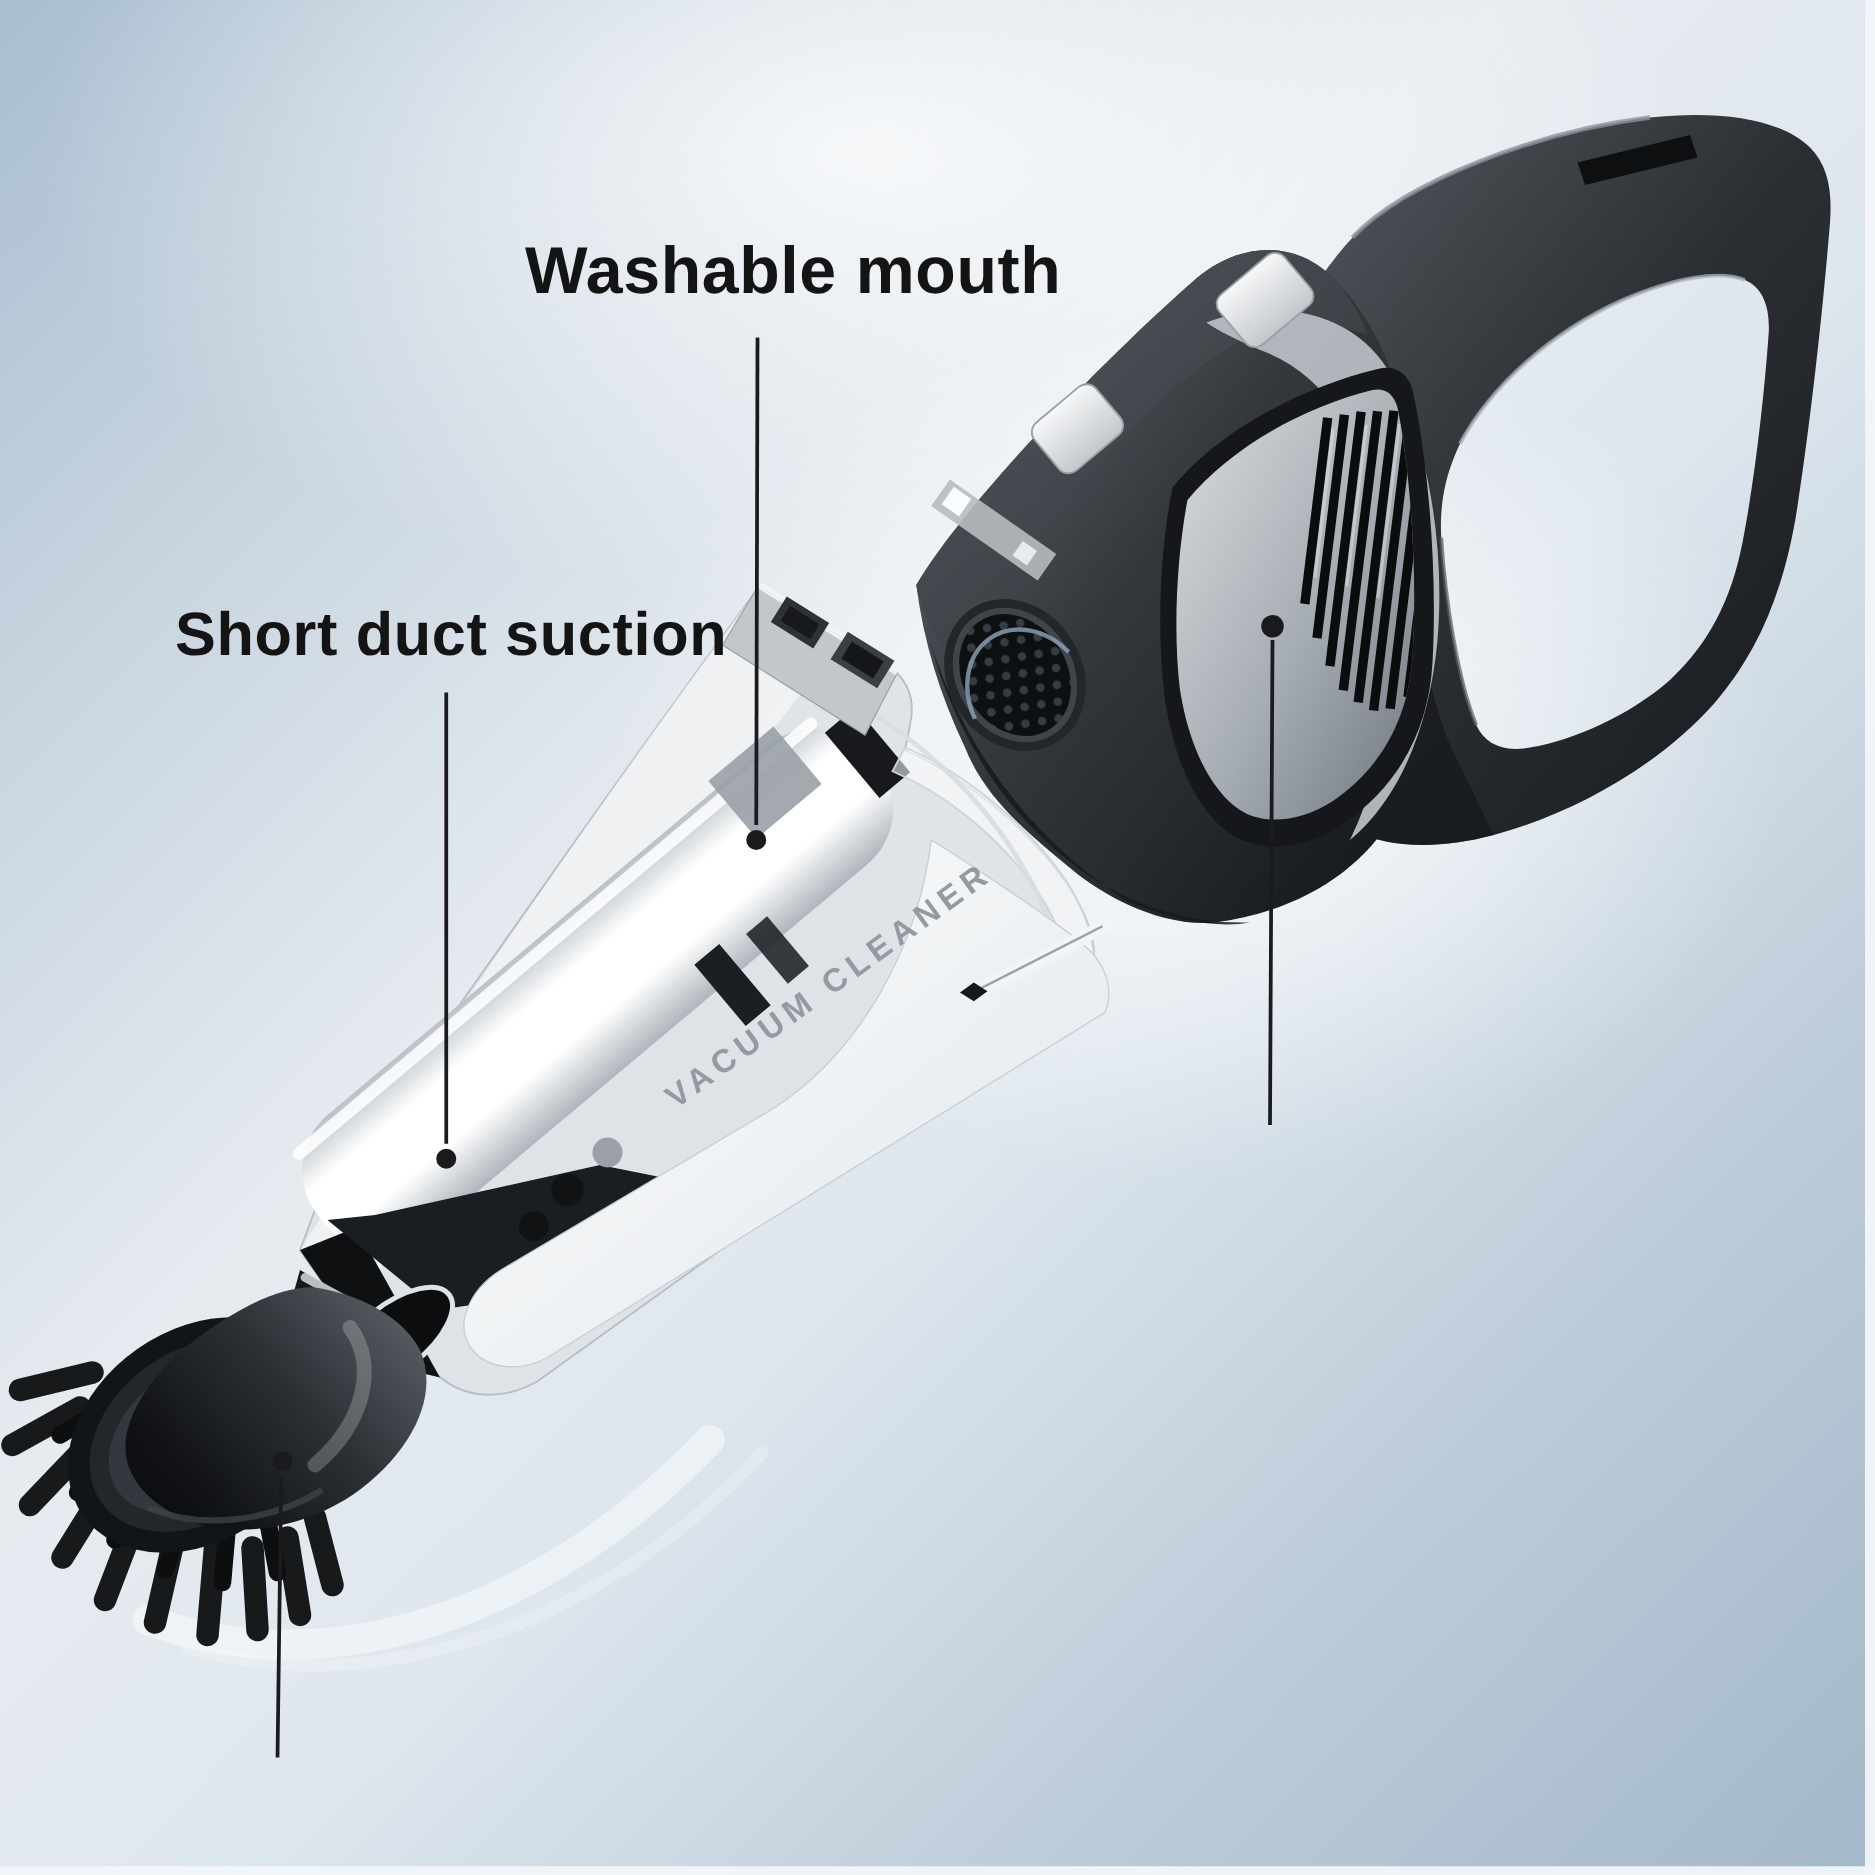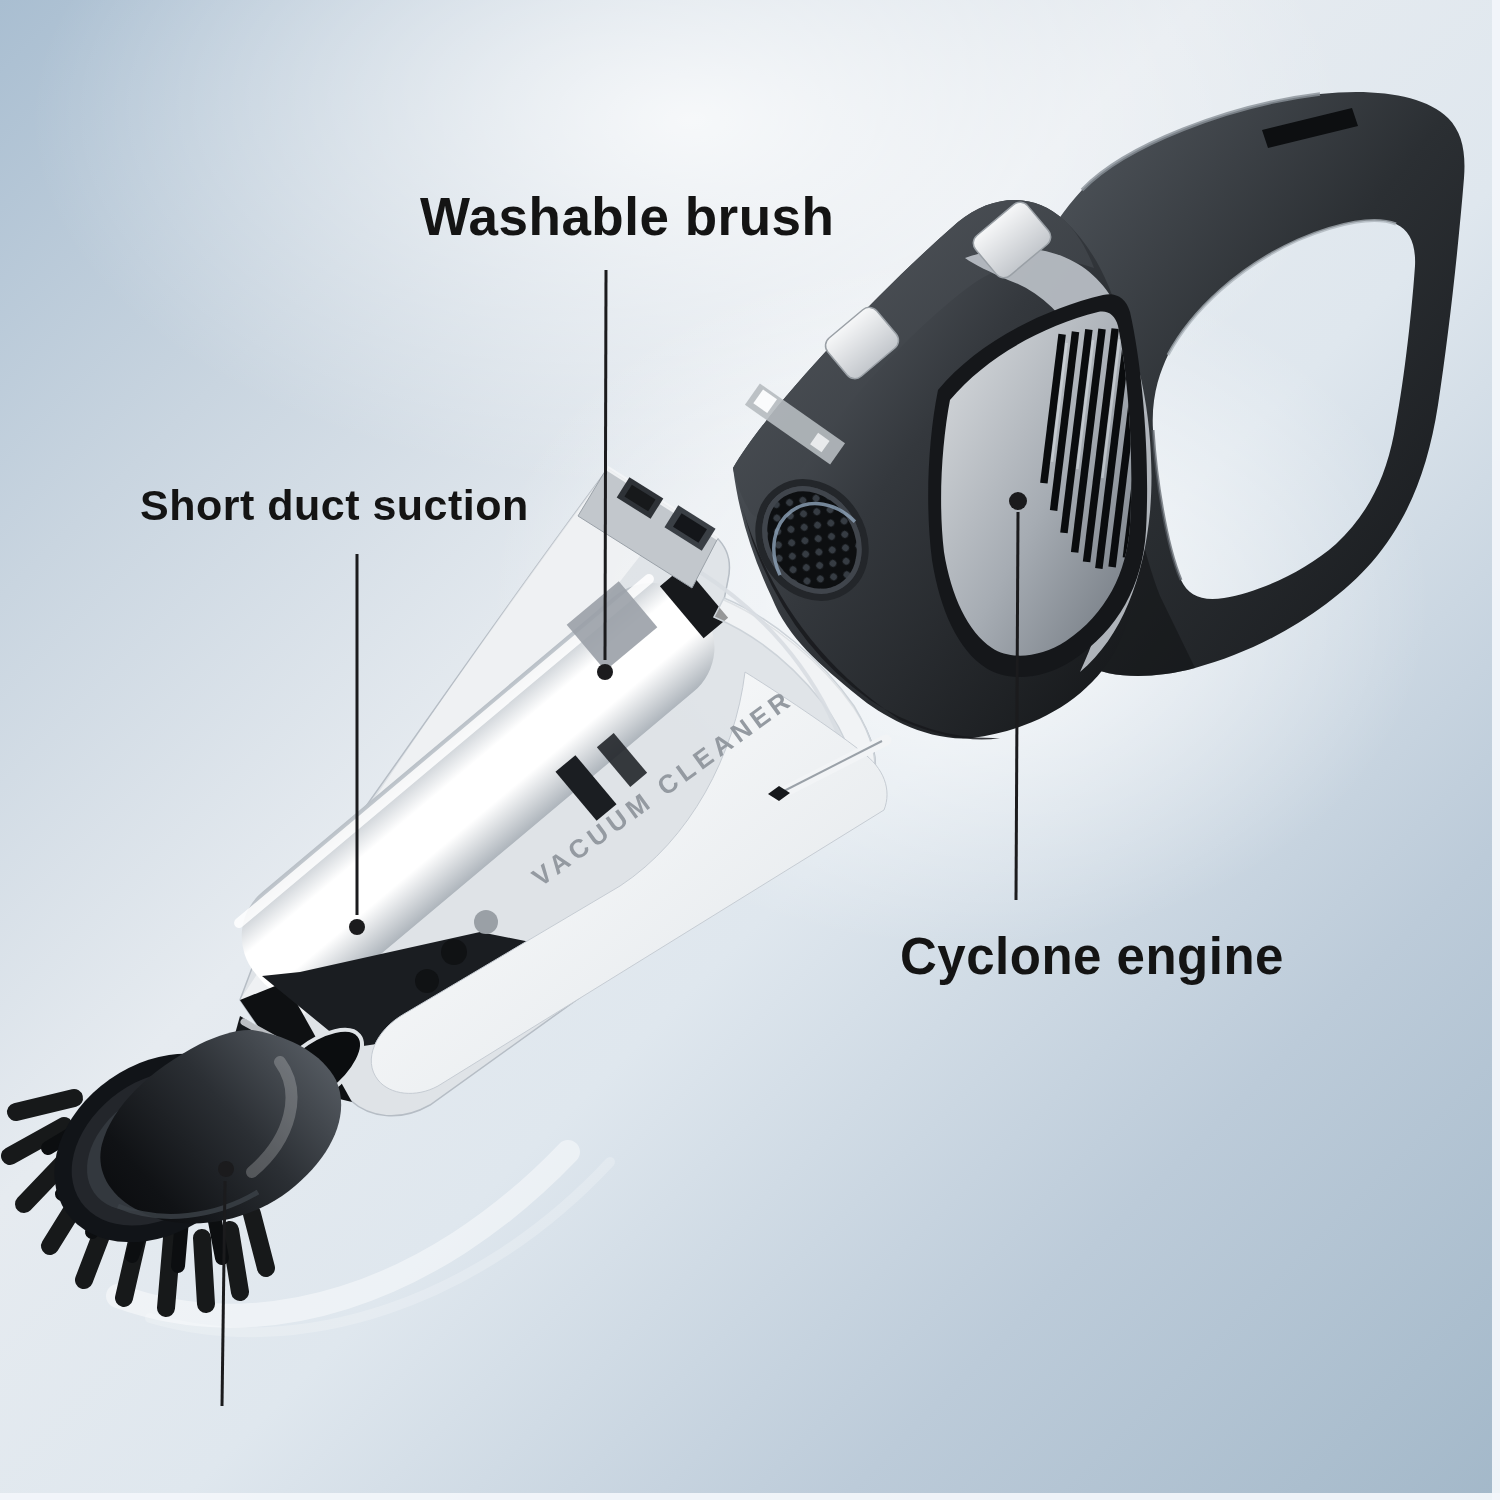--- a/index.html
+++ b/index.html
@@ -9,21 +9,21 @@
     background:
       radial-gradient(ellipse 760px 560px at 64% 40%, rgba(255,255,255,.85), rgba(255,255,255,0) 62%),
       radial-gradient(ellipse 1000px 560px at 46% 8%, rgba(255,255,255,.80), rgba(255,255,255,0) 66%),
       linear-gradient(135deg,#a9bed1 0%,#c9d5e0 20%,#e6ebf0 40%,#dfe7ee 56%,#bccbd9 78%,#a3b8c9 100%);
   }
   .label{
     position:absolute;color:#141414;font-weight:bold;line-height:1;
     letter-spacing:.5px;white-space:nowrap;
   }
   #lbl-wf{left:420px;top:190px;font-size:53px;}
-  #lbl-sds{left:140px;top:484px;font-size:43px;}
+  #lbl-sds{left:140px;top:484px;font-size:49px;}
   #lbl-ce{left:900px;top:931px;font-size:51px;}
   #lbl-fbm{left:100px;top:1428px;font-size:49px;}
   #art{position:absolute;left:0;top:0;}
   .edge-strip{position:absolute;background:rgba(242,246,250,.95);}
   #edge-r{right:0;top:0;width:8px;height:100%;}
   #edge-b{left:0;bottom:0;width:100%;height:7px;}
 </style>
 </head>
 <body>
 
@@ -355,19 +355,18 @@
         <line x1="1018" y1="512" x2="1016" y2="900"></line>
         <circle cx="1018" cy="501" r="9" fill="#1b1b1d" stroke="none"></circle>
       </g>
       <g>
         <line x1="225" y1="1181" x2="222" y2="1406"></line>
         <circle cx="226" cy="1169" r="8" fill="#1b1b1d" stroke="none"></circle>
       </g>
     </g>
   </svg>
 
-  <div class="label" id="lbl-wf">Washable brush</div>
+  <div class="label" id="lbl-wf">Washable mouth</div>
   <div class="label" id="lbl-sds">Short duct suction</div>
-  <div class="label" id="lbl-ce">Cyclone engine</div>
 
   <div class="edge-strip" id="edge-r"></div>
   <div class="edge-strip" id="edge-b"></div>
 </div>
 
 </body></html>

